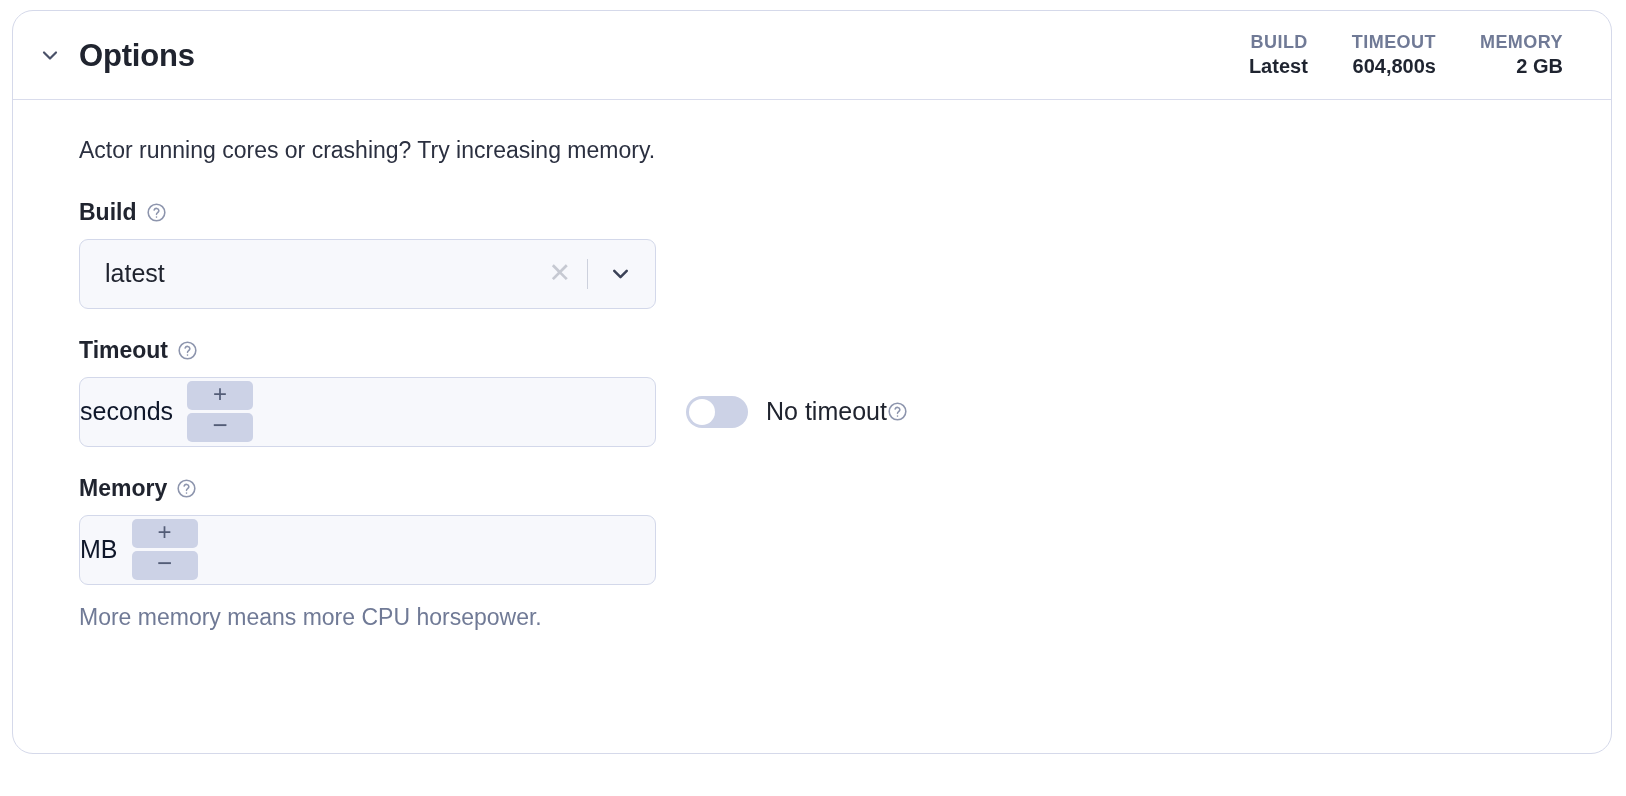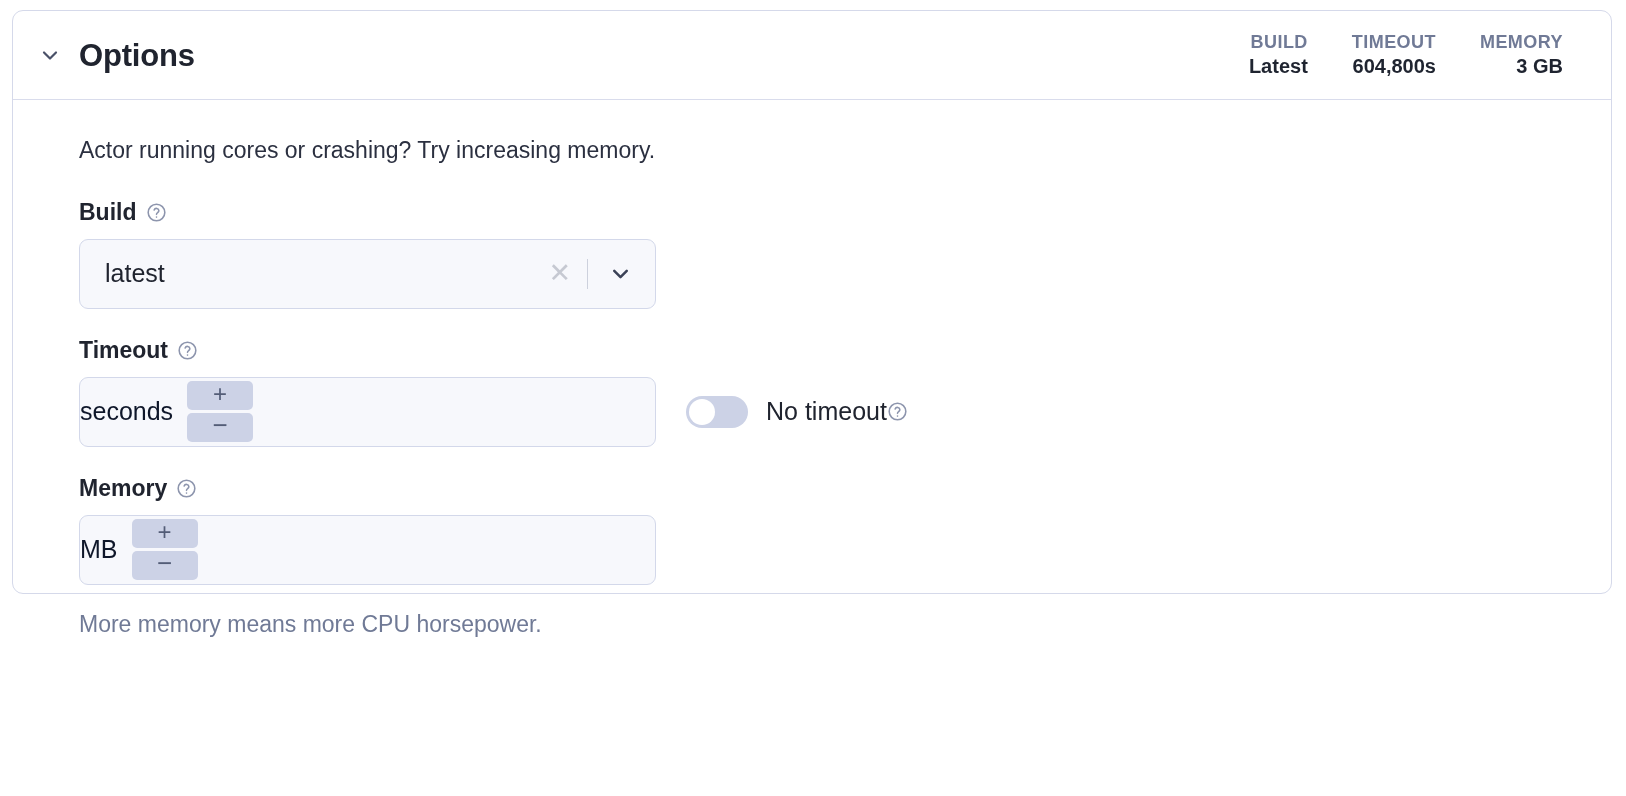--- a/index.html
+++ b/index.html
@@ -13,24 +13,24 @@
     font-family: "Liberation Sans", sans-serif;
     -webkit-font-smoothing: antialiased;
     color: #2b2f3a;
   }
 
   .card {
     position: absolute;
     left: 12px;
     top: 10px;
     width: 1600px;
-    height: 584px;
+    height: 744px;
     box-sizing: border-box;
     border: 1px solid #d5d9ea;
-    border-radius: 11px;
+    border-radius: 21px;
     background: #ffffff;
   }
 
   
   .card-header {
     position: relative;
     height: 89px;
     box-sizing: border-box;
     border-bottom: 1px solid #d9dcec;
     display: flex;
@@ -249,21 +249,21 @@
   .toggle-label {
     display: flex;
     align-items: center;
     font-size: 25px;
     color: #20242f;
     white-space: nowrap;
   }
 
   
   .helper-text {
-    margin-top: 21px;
+    margin-top: 14px;
     font-size: 23px;
     color: #707a96;
     line-height: 1.62;
   }
   .helper-text div { white-space: nowrap; }
 </style>
 </head>
 <body>
 
 <div class="card">
@@ -283,21 +283,21 @@
       <div class="stat">
         <div class="stat-label">BUILD</div>
         <div class="stat-value">Latest</div>
       </div>
       <div class="stat">
         <div class="stat-label">TIMEOUT</div>
         <div class="stat-value">604,800s</div>
       </div>
       <div class="stat">
         <div class="stat-label">MEMORY</div>
-        <div class="stat-value">3 GB</div>
+        <div class="stat-value">2 GB</div>
       </div>
     </div>
   </div>
 
   <div class="card-body">
 
     <p class="intro-text">Actor running cores or crashing? Try increasing memory.</p>
 
     <div class="field-block">
       <div class="field-label">

